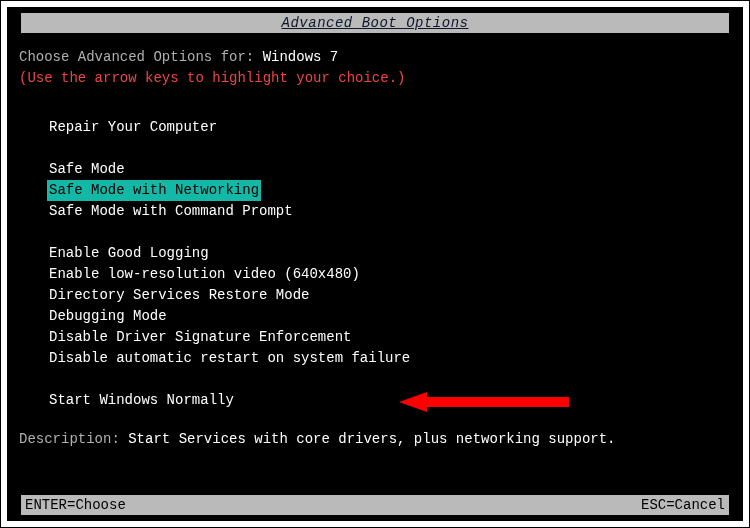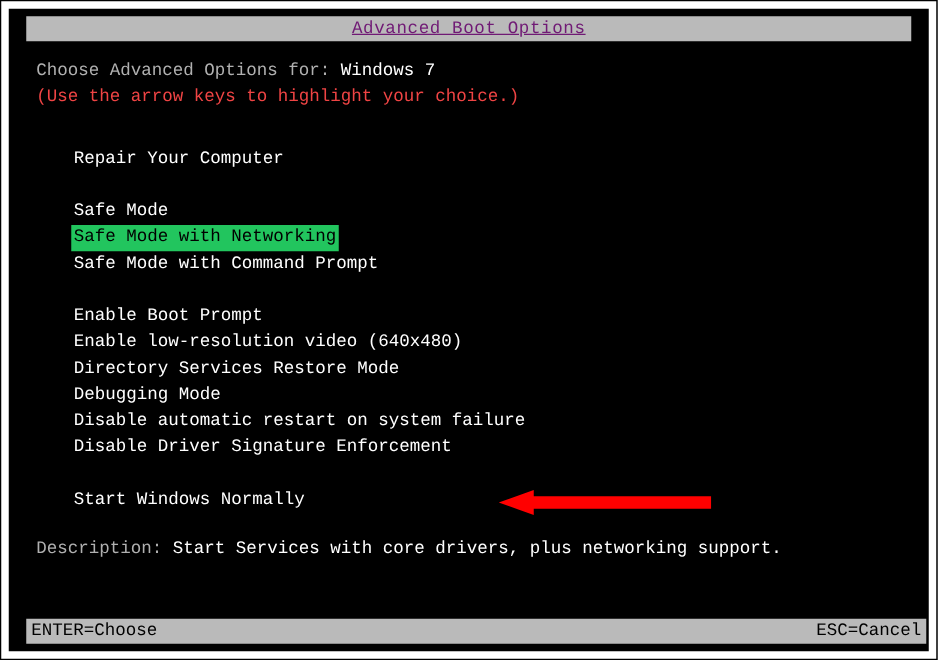--- a/index.html
+++ b/index.html
@@ -22,31 +22,32 @@
       top: 6px;
       left: 6px;
       right: 6px;
       bottom: 6px;
       background: #000;
       color: #b0b0b0;
       padding: 0;
     }
     .title-bar {
       background: #bababa;
-      color: #701a75;
+      color: #0f172a;
       text-align: center;
       padding: 2px 2px;
       margin: 6px 14px 0 14px;
       letter-spacing: 0.5px;
+      font-style: italic;
     }
     .title-text {
       text-decoration: underline;
     }
     .content {
-      padding: 14px 6px 0 22px;
+      padding: 14px 6px 0 12px;
       line-height: 1.5;
     }
     .prompt-line {
       color: #b0b0b0;
     }
     .os-name {
       color: #fff;
     }
     .hint {
       color: #ef4444;
@@ -58,38 +59,38 @@
     .menu-item {
       color: #fff;
       padding: 0 2px;
       display: inline-block;
       line-height: 1.5;
     }
     .menu-row {
       height: 21px;
     }
     .menu-item.selected {
-      background: #22c55e;
+      background: #14b8a6;
       color: #000;
     }
     .gap {
       height: 21px;
     }
     .desc-line {
       margin-top: 18px;
       padding-left: 0;
       color: #b0b0b0;
     }
     .desc-text {
       color: #fff;
     }
     .footer-bar {
       position: absolute;
       left: 14px;
-      right: 2px;
+      right: 14px;
       bottom: 6px;
       background: #bababa;
       color: #000;
       padding: 2px 4px;
       display: flex;
       justify-content: space-between;
       margin-top: 20px;
     }
     .arrow {
       position: absolute;
@@ -112,26 +113,26 @@
     </div>
     <div class="hint">(Use the arrow keys to highlight your choice.)</div>
 
     <div class="menu" id="menu">
         <div class="menu-row"><span class="menu-item">Repair Your Computer</span></div>
         <div class="gap"></div>
         <div class="menu-row"><span class="menu-item">Safe Mode</span></div>
         <div class="menu-row"><span class="menu-item selected">Safe Mode with Networking</span></div>
         <div class="menu-row"><span class="menu-item">Safe Mode with Command Prompt</span></div>
         <div class="gap"></div>
-        <div class="menu-row"><span class="menu-item">Enable Boot Prompt</span></div>
+        <div class="menu-row"><span class="menu-item">Enable Good Logging</span></div>
         <div class="menu-row"><span class="menu-item">Enable low-resolution video (640x480)</span></div>
         <div class="menu-row"><span class="menu-item">Directory Services Restore Mode</span></div>
         <div class="menu-row"><span class="menu-item">Debugging Mode</span></div>
+        <div class="menu-row"><span class="menu-item">Disable Driver Signature Enforcement</span></div>
         <div class="menu-row"><span class="menu-item">Disable automatic restart on system failure</span></div>
-        <div class="menu-row"><span class="menu-item">Disable Driver Signature Enforcement</span></div>
         <div class="gap"></div>
         <div class="menu-row"><span class="menu-item">Start Windows Normally</span></div>
       </div>
 
     <div class="desc-line">
       <span>Description: </span><span class="desc-text">Start Services with core drivers, plus networking support.</span>
     </div>
   </div>
 
   <div class="footer-bar">

